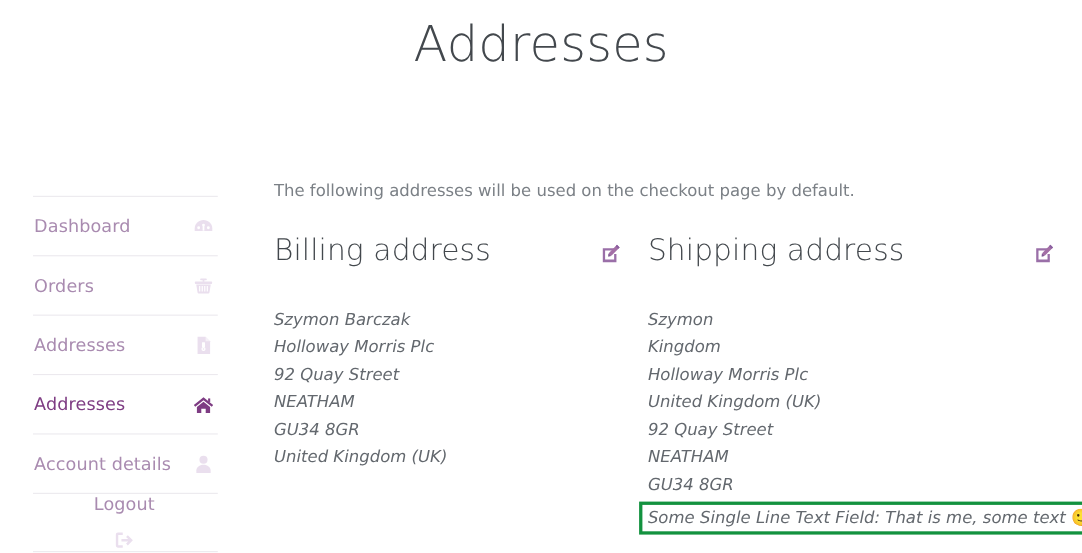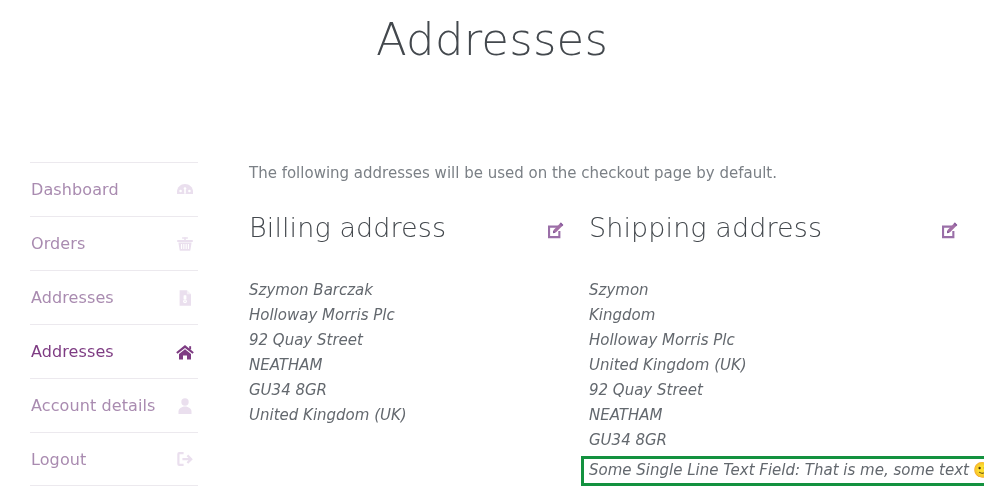--- a/index.html
+++ b/index.html
@@ -31,35 +31,35 @@
     color: #43484d;
     letter-spacing: 0.2px;
     line-height: 1.15;
     font-family: "DejaVu Sans", sans-serif;
   }
 
   
   .sidebar {
     position: absolute;
     left: 30px;
-    top: 162px;
+    top: 178px;
     width: 168px;
   }
 
   .nav-item {
     position: relative;
     display: flex;
     align-items: center;
     justify-content: space-between;
     height: 54px;
     border-top: 1px solid #ece9ee;
     padding: 0 3px 0 1px;
     cursor: pointer;
   }
-  .nav-item:last-child { border-bottom: 1px solid #ece9ee; }
+  .nav-item:last-child { border-bottom: 1px solid #ece9ee; flex-direction: column; }
 
   .nav-label {
     font-size: 16px;
     color: #a98bb0;
     font-family: "DejaVu Sans", sans-serif;
     font-weight: 400;
     letter-spacing: 0.1px;
   }
   .nav-item.active .nav-label { color: #7e3c83; }
 

